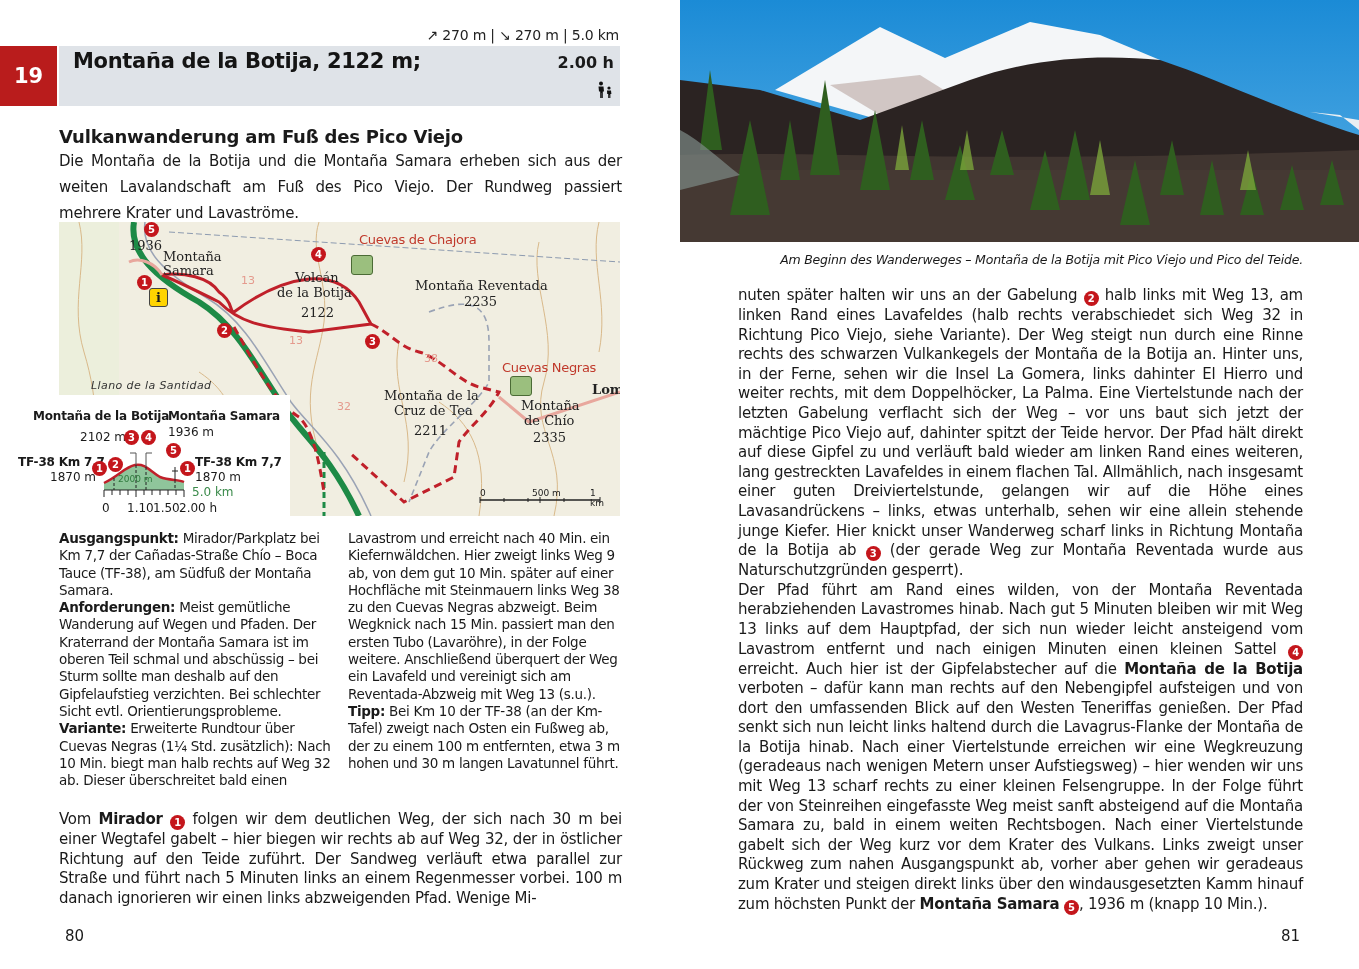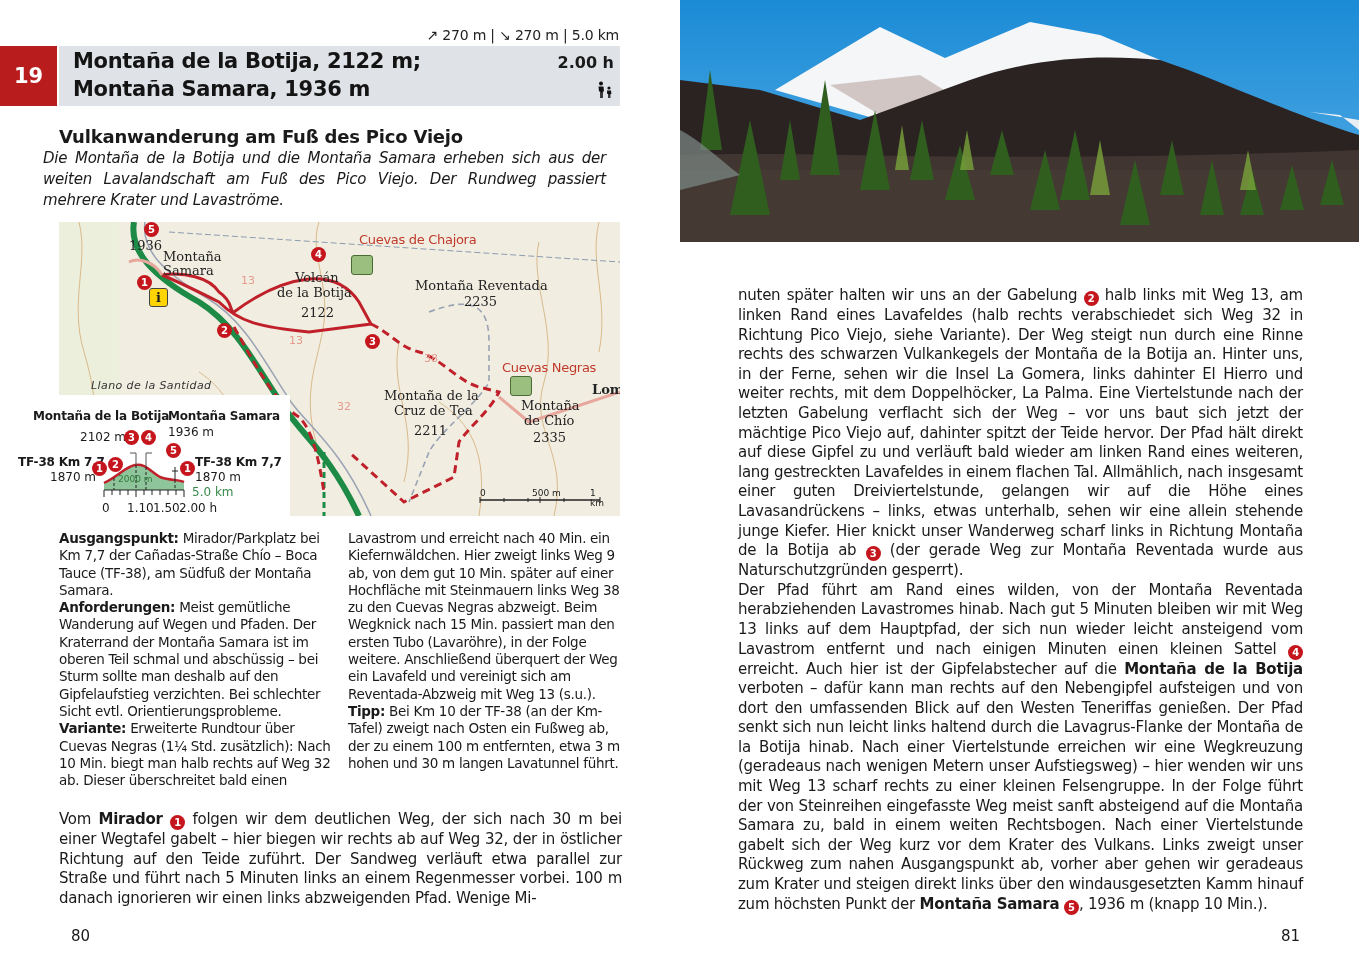--- a/index.html
+++ b/index.html
@@ -12,21 +12,21 @@
   
   .stats { position:absolute; top:27px; right:61px; font-size:14px; color:#222; letter-spacing:-0.2px; }
   .num-box { position:absolute; left:0; top:46px; width:57px; height:60px; background:#b91c1c; color:#fff;
              font-weight:bold; font-size:21px; display:flex; align-items:center; justify-content:center; }
   .title-bar { position:absolute; left:59px; top:46px; width:561px; height:60px; background:#dfe3e8; }
   .title { position:absolute; left:14px; top:1px; font-weight:bold; font-size:21px; line-height:28px; color:#141414; letter-spacing:-0.3px; }
   .duration { position:absolute; right:6px; top:7px; font-weight:bold; font-size:16px; }
   .family-icon { position:absolute; right:6px; top:35px; width:18px; height:18px; }
 
   .subtitle { position:absolute; left:59px; top:126px; font-weight:bold; font-size:18px; letter-spacing:-0.2px; }
-  .lead { position:absolute; left:43px; top:148px; width:563px; font-style:italic; font-size:15px; line-height:21px;
+  .lead { position:absolute; left:59px; top:148px; width:563px; font-size:15px; line-height:26px;
           text-align:justify; letter-spacing:-0.2px; color:#1a1a1a; }
 
   
   .map { position:absolute; left:59px; top:222px; width:561px; height:294px; background:#f2efe2; overflow:hidden; }
   .map svg { position:absolute; left:0; top:0; }
   .map-label { position:absolute; font-family:"DejaVu Serif", "Liberation Serif", serif; font-size:13px; color:#222; line-height:15px; text-align:center; }
   .map-red { position:absolute; font-size:13px; color:#c0392b; letter-spacing:-0.3px; }
   .trail-num { position:absolute; font-size:11px; color:#e49a8d; }
   .map-italic { position:absolute; font-style:italic; font-size:11px; color:#333; letter-spacing:0.4px; }
   .marker { position:absolute; width:15px; height:15px; border-radius:50%; background:#c4161c; color:#fff;
@@ -50,39 +50,38 @@
   .col1 { left:59px; }
   .col2 { left:348px; }
 
   .body-text { position:absolute; font-size:15px; line-height:19.6px; text-align:justify; letter-spacing:-0.25px; }
   .body-left { left:59px; top:810px; width:563px; }
   .body-right { left:58px; top:286px; width:565px; }
   .inline-marker { display:inline-block; width:15px; height:15px; border-radius:50%; background:#c4161c; color:#fff;
                    font-size:10px; font-weight:bold; text-align:center; line-height:15px; vertical-align:-2px; }
 
   .page-number { position:absolute; top:927px; font-size:15px; }
-  .pn-left { left:71px; }
+  .pn-left { left:65px; }
   .pn-right { right:59px; }
 
   
   .photo { position:absolute; left:0; top:0; width:679px; height:242px; overflow:hidden;
            background:linear-gradient(#1e8ed6, #3aa3e3 60%, #4aa8e0); }
   .caption { position:absolute; left:58px; top:252px; width:565px; font-style:italic; font-size:12.5px; text-align:right; letter-spacing:-0.2px; }
 </style>
 </head>
 <body>
 
 <div class="page page-left">
 
   <div class="stats">↗ 270 m | ↘ 270 m | 5.0 km</div>
   <div class="num-box">19</div>
   <div class="title-bar">
     <div class="title">
       <div>Montaña de la Botija, 2122 m;</div>
-      <div>Montaña Samara, 1936 m</div>
     </div>
     <div class="duration">2.00 h</div>
     <svg class="family-icon" viewBox="0 0 18 18">
       <circle cx="5" cy="2.5" r="2" fill="#111"></circle>
       <path d="M2.5 5.5h5l0.5 5h-1.2v6.5h-1.2v-5h-0.2v5h-1.2v-6.5h-1.2z" fill="#111"></path>
       <circle cx="13" cy="7" r="1.6" fill="#111"></circle>
       <path d="M11 9.5h4l0.4 3.5h-1v4h-1v-3h-0.2v3h-1v-4h-1z" fill="#111"></path>
     </svg>
   </div>
 
@@ -255,20 +254,21 @@
       <g fill="#7aa33a" opacity="0.8">
         <path d="M410 195 L420 140 L430 195 Z"></path>
           <path d="M560 190 L568 150 L576 190 Z"></path>
         <path d="M215 170 L222 125 L229 170 Z"></path>
           <path d="M280 170 L287 130 L294 170 Z"></path>
       </g>
       <path d="M0 130 C20 140 40 160 60 175 L0 190 Z" fill="#7e8a86" opacity="0.7"></path>
     </svg>
   </div>
 
+  <div class="caption">Am Beginn des Wanderweges – Montaña de la Botija mit Pico Viejo und Pico del Teide.</div>
 
   <div class="body-text body-right">
     <span>nuten später halten wir uns an der Gabelung </span><span class="inline-marker">2</span><span> halb links mit Weg 13, am linken Rand eines Lavafeldes (halb rechts verabschiedet sich Weg 32 in Richtung Pico Viejo, siehe Variante). Der Weg steigt nun durch eine Rinne rechts des schwarzen Vulkankegels der Montaña de la Botija an. Hinter uns, in der Ferne, sehen wir die Insel La Gomera, links dahinter El Hierro und weiter rechts, mit dem Doppelhöcker, La Palma. Eine Viertelstunde nach der letzten Gabelung verflacht sich der Weg – vor uns baut sich jetzt der mächtige Pico Viejo auf, dahinter spitzt der Teide hervor. Der Pfad hält direkt auf diese Gipfel zu und verläuft bald wieder am linken Rand eines weiteren, lang gestreckten Lavafeldes in einem flachen Tal. Allmählich, nach insgesamt einer guten Dreiviertelstunde, gelangen wir auf die Höhe eines Lavasandrückens – links, etwas unterhalb, sehen wir eine allein stehende junge Kiefer. Hier knickt unser Wanderweg scharf links in Richtung Montaña de la Botija ab </span><span class="inline-marker">3</span><span> (der gerade Weg zur Montaña Reventada wurde aus Naturschutzgründen gesperrt).</span><br>
     <span>Der Pfad führt am Rand eines wilden, von der Montaña Reventada herabziehenden Lavastromes hinab. Nach gut 5 Minuten bleiben wir mit Weg 13 links auf dem Hauptpfad, der sich nun wieder leicht ansteigend vom Lavastrom entfernt und nach einigen Minuten einen kleinen Sattel </span><span class="inline-marker">4</span><span> erreicht. Auch hier ist der Gipfelabstecher auf die </span><b>Montaña de la Botija</b><span> verboten – dafür kann man rechts auf den Nebengipfel aufsteigen und von dort den umfassenden Blick auf den Westen Teneriffas genießen. Der Pfad senkt sich nun leicht links haltend durch die Lavagrus-Flanke der Montaña de la Botija hinab. Nach einer Viertelstunde erreichen wir eine Wegkreuzung (geradeaus nach wenigen Metern unser Aufstiegsweg) – hier wenden wir uns mit Weg 13 scharf rechts zu einer kleinen Felsengruppe. In der Folge führt der von Steinreihen eingefasste Weg meist sanft absteigend auf die Montaña Samara zu, bald in einem weiten Rechtsbogen. Nach einer Viertelstunde gabelt sich der Weg kurz vor dem Krater des Vulkans. Links zweigt unser Rückweg zum nahen Ausgangspunkt ab, vorher aber gehen wir geradeaus zum Krater und steigen direkt links über den windausgesetzten Kamm hinauf zum höchsten Punkt der </span><b>Montaña Samara</b>
     <span class="inline-marker">5</span><span>, 1936 m (knapp 10 Min.).</span>
   </div>
 
   <div class="page-number pn-right">81</div>
 </div>
 

